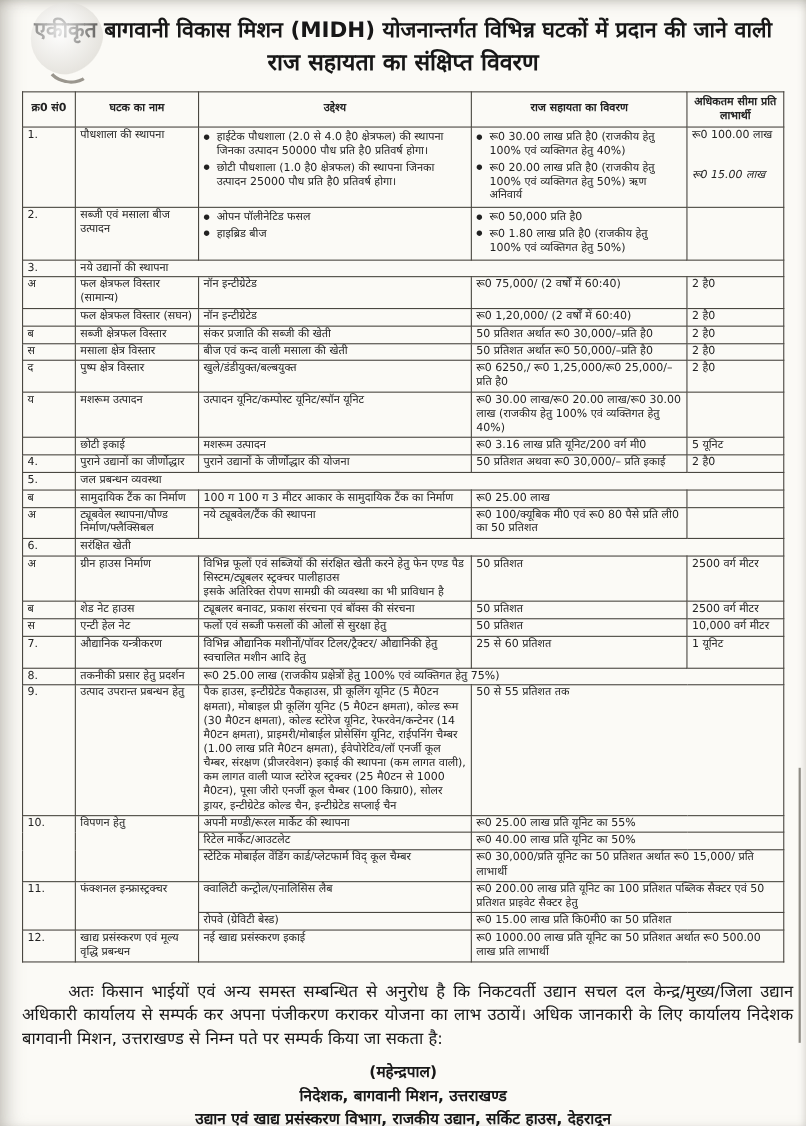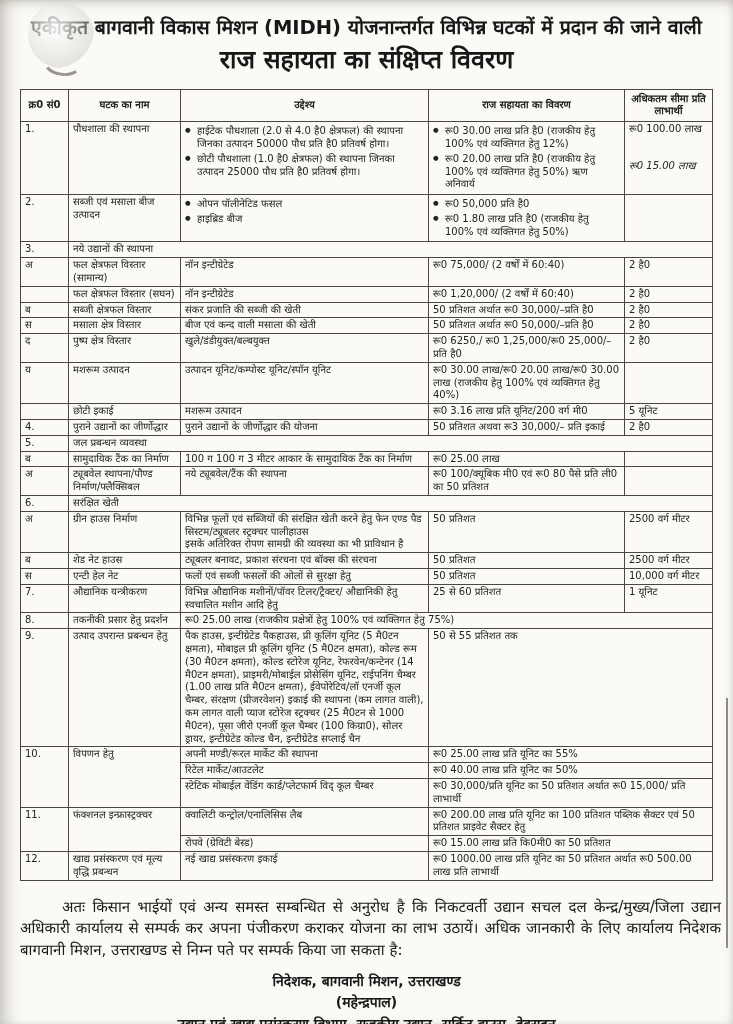--- a/index.html
+++ b/index.html
@@ -15,21 +15,21 @@
     box-shadow:inset 14px 0 18px -10px rgba(120,115,105,.45), inset -4px 0 8px -4px rgba(120,115,105,.35), inset 0 10px 14px -10px rgba(120,115,105,.4);
   }
   
   .hole-punch{position:absolute;left:28px;top:2px;width:66px;height:66px;border-radius:50%;
     background:radial-gradient(circle at 40% 40%, rgba(255,255,255,.9), rgba(190,186,178,.35) 70%, rgba(255,255,255,0) 72%);}
   .crescent{position:absolute;left:42px;top:44px;width:36px;height:26px;border:3px solid transparent;
     border-bottom:3px solid #9a968e;border-radius:50%;transform:rotate(8deg);}
   .edge-line{position:absolute;right:5px;top:698px;width:2px;height:250px;background:#6b6860;opacity:.75;}
 
   .title{margin:14px 24px 0 24px;text-align:center;font-weight:bold;font-size:19.5px;line-height:1.45;color:#171717;}
-  .title .line2{font-size:25px;}
+  .title .line2{font-size:21px;}
 
   table.subsidy{
     width:692px;margin:10px auto 0 auto;border-collapse:collapse;
     font-size:10px;line-height:1.28;color:#222;
     table-layout:fixed;
   }
   table.subsidy th,table.subsidy td{
     border:1px solid #4a4741;padding:1px 4px;vertical-align:top;text-align:left;
     word-wrap:break-word;
   }
@@ -77,21 +77,21 @@
     </thead>
     <tbody>
         <tr>
           <td class="center">1.</td>
           <td>पौधशाला की स्थापना</td>
           <td>
             <div class="bullet">हाईटेक पौधशाला (2.0 से 4.0 है0 क्षेत्रफल) की स्थापना जिनका उत्पादन 50000 पौध प्रति है0 प्रतिवर्ष होगा।</div>
             <div class="bullet">छोटी पौधशाला (1.0 है0 क्षेत्रफल) की स्थापना जिनका उत्पादन 25000 पौध प्रति है0 प्रतिवर्ष होगा।</div>
           </td>
           <td>
-            <div class="bullet">रू0 30.00 लाख प्रति है0 (राजकीय हेतु 100%  एवं व्यक्तिगत हेतु 12%)</div>
+            <div class="bullet">रू0 30.00 लाख प्रति है0 (राजकीय हेतु 100%  एवं व्यक्तिगत हेतु 40%)</div>
             <div class="bullet">रू0 20.00 लाख प्रति है0 (राजकीय हेतु 100%  एवं व्यक्तिगत हेतु 50%) ऋण अनिवार्य</div>
           </td>
           <td class="center gap">
             <div>रू0 100.00 लाख</div>
             <div>रू0 15.00 लाख</div>
           </td>
         </tr>
         <tr>
           <td class="center">2.</td>
           <td>सब्जी एवं मसाला बीज उत्पादन</td>
@@ -155,21 +155,21 @@
           <td></td>
           <td>छोटी इकाई</td>
           <td>मशरूम उत्पादन</td>
           <td>रू0 3.16 लाख प्रति यूनिट/200 वर्ग मी0</td>
           <td class="center">5 यूनिट</td>
         </tr>
         <tr>
           <td class="center">4.</td>
           <td>पुराने उद्यानों का जीर्णोद्धार</td>
           <td>पुराने उद्यानों के जीर्णोद्धार की योजना</td>
-          <td>50 प्रतिशत अथवा रू3 30,000/– प्रति इकाई</td>
+          <td>50 प्रतिशत अथवा रू0 30,000/– प्रति इकाई</td>
           <td class="center">2 है0</td>
         </tr>
         <tr>
           <td class="center">5.</td>
           <td colspan="4">जल प्रबन्धन व्यवस्था</td>
         </tr>
         <tr>
           <td class="center">ब</td>
           <td>सामुदायिक टैंक का निर्माण</td>
           <td>100 ग 100 ग 3 मीटर आकार के सामुदायिक टैंक का निर्माण</td>
@@ -258,18 +258,18 @@
           <td>खाद्य प्रसंस्करण एवं मूल्य वृद्धि प्रबन्धन</td>
           <td>नई खाद्य प्रसंस्करण इकाई</td>
           <td colspan="2">रू0 1000.00 लाख प्रति यूनिट का 50 प्रतिशत अर्थात रू0 500.00 लाख प्रति लाभार्थी</td>
         </tr>
       </tbody>
   </table>
 
   <div class="closing-para">अतः किसान भाईयों एवं अन्य समस्त सम्बन्धित से अनुरोध है कि निकटवर्ती उद्यान सचल दल केन्द्र/मुख्य/जिला उद्यान अधिकारी कार्यालय से सम्पर्क कर अपना पंजीकरण कराकर योजना का लाभ उठायें। अधिक जानकारी के लिए कार्यालय निदेशक बागवानी मिशन, उत्तराखण्ड से निम्न पते पर सम्पर्क किया जा सकता है:</div>
 
   <div class="sig-block">
+    <div>(महेन्द्रपाल)</div>
     <div>निदेशक, बागवानी मिशन, उत्तराखण्ड</div>
-    <div>(महेन्द्रपाल)</div>
     <div>उद्यान एवं खाद्य प्रसंस्करण विभाग, राजकीय उद्यान, सर्किट हाउस, देहरादून</div>
   </div>
 
 </div>
 
 </body></html>

